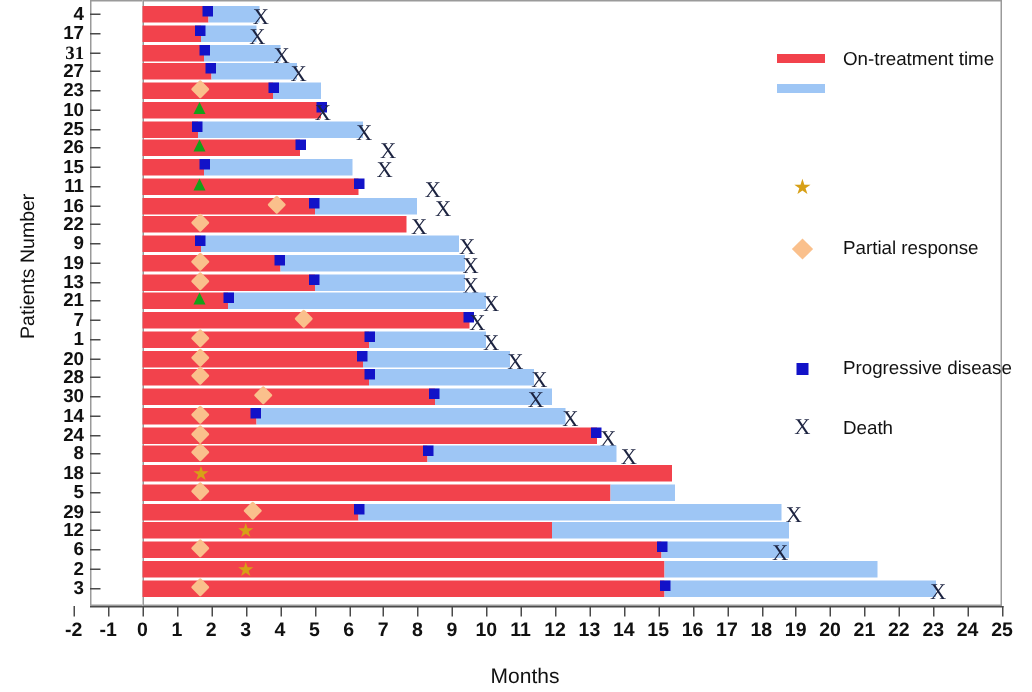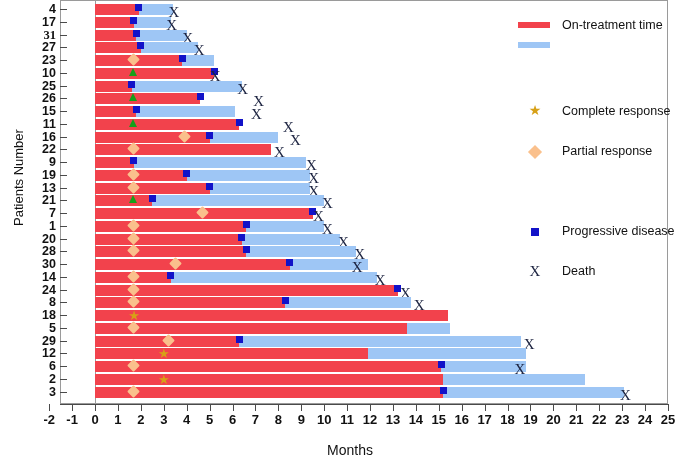--- a/index.html
+++ b/index.html
@@ -41,21 +41,21 @@
   .mk.sd{width:0;height:0;border-left:4.5px solid transparent;border-right:4.5px solid transparent;
          border-bottom:8px solid #15a019;top:2px;margin-left:-4.5px;}
   .mk.pr{width:9px;height:9px;background:#fac08c;top:1px;margin-left:-4.5px;
          transform:rotate(45deg);border-radius:1px;}
   .mk.cr{top:-1px;margin-left:-6px;width:12px;text-align:center;font-size:13px;
          color:#d7a017;line-height:12px;}
   .mk.death{top:-4px;margin-left:-6px;width:14px;text-align:center;
             font-size:15px;font-family:"Liberation Serif",serif;color:#1c2340;line-height:16px;}
 
   
-  #legend{position:absolute;left:514px;top:4px;width:172px;height:282px;}
+  #legend{position:absolute;left:514px;top:18px;width:172px;height:282px;}
   .lgrow{position:absolute;left:0;width:172px;height:18px;}
   .lgbar{position:absolute;left:4px;top:6px;width:32px;height:6px;}
   .lgtext{position:absolute;left:48px;top:0px;font-size:12.5px;color:#111;line-height:18px;
           white-space:nowrap;}
   .lgsym{position:absolute;left:14px;top:3px;width:14px;height:14px;}
   .lgsym.pd{background:#1212c8;width:8px;height:8px;top:6px;left:17px;}
   .lgsym.sd{width:0;height:0;border-left:5px solid transparent;border-right:5px solid transparent;
             border-bottom:9px solid #15a019;top:5px;left:16px;}
   .lgsym.pr{width:10px;height:10px;background:#fac08c;top:5px;left:16px;transform:rotate(45deg);}
   .lgsym.cr{font-size:14px;color:#d7a017;top:-1px;left:14px;width:14px;text-align:center;line-height:18px;}
@@ -201,21 +201,20 @@
   <div id="legend">
       <div class="lgrow" style="top: 12px;">
         <div class="lgbar" style="background: rgb(242, 66, 76);"></div>
         <div class="lgtext">On-treatment time</div>
       </div>
       <div class="lgrow" style="top: 32px;">
         <div class="lgbar" style="background: rgb(158, 198, 245);"></div>
       </div>
       <div class="lgrow" style="top: 98px;">
         <div class="lgsym cr">★</div>
-        <div class="lgtext">Complete response</div>
       </div>
       <div class="lgrow" style="top: 138px;">
         <div class="lgsym pr"></div>
         <div class="lgtext">Partial response</div>
       </div>
       <div class="lgrow" style="top: 218px;">
         <div class="lgsym pd"></div>
         <div class="lgtext">Progressive disease</div>
       </div>
       <div class="lgrow" style="top: 258px;">

